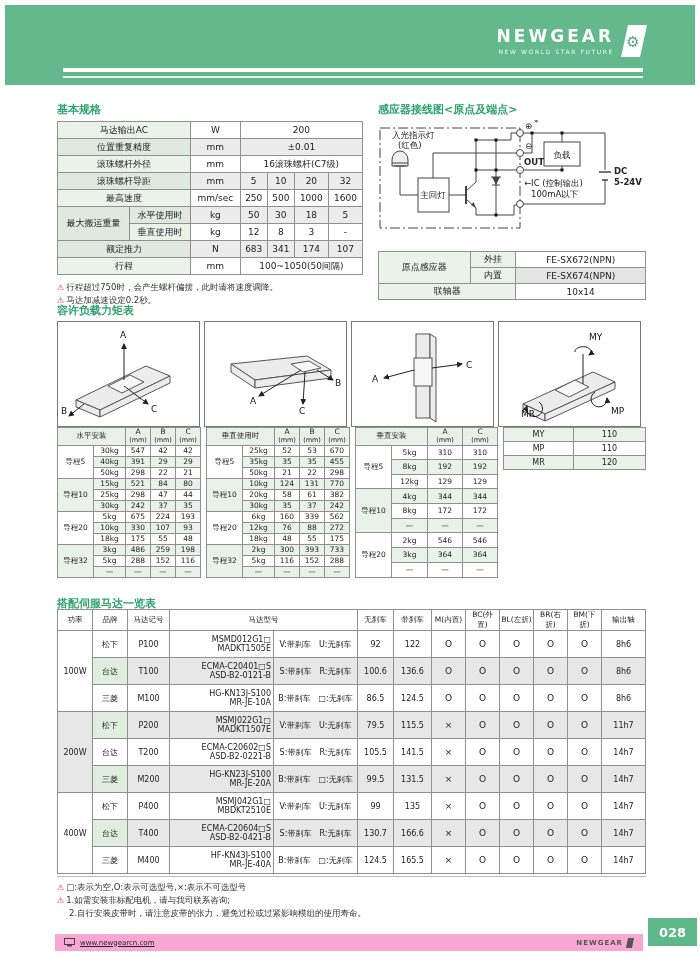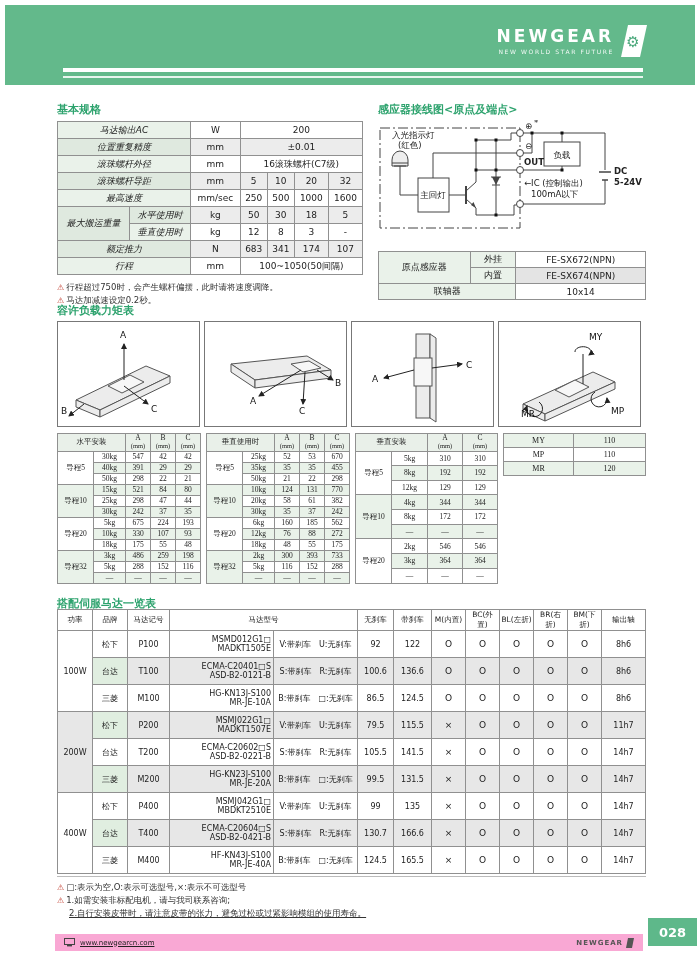--- a/index.html
+++ b/index.html
@@ -17,41 +17,41 @@
 
   
   .sec-title{font-size:11px;font-weight:bold;color:#2ea36e;line-height:1;}
   table{border-collapse:collapse;}
   td,th{border:1px solid #909090;text-align:center;padding:0 2px;font-weight:normal;}
 
   
   .sec-basic{position:absolute;left:57px;top:104px;width:306px;}
   .basic-table{width:306px;font-size:9px;margin-top:6px;border:1.5px solid #555;}
   .basic-table td{height:16px;}
-  .basic-table .lbl{background:#eaf2ea;font-style:italic;}
+  .basic-table .lbl{background:#eaf2ea;}
   .basic-table tr.alt .lbl{background:#dfe9df;}
   .basic-table tr.alt .unit,.basic-table tr.alt .val{background:#ececec;}
   .notes{margin-top:6px;font-size:8.5px;line-height:1.55;color:#333;}
   .warn{color:#c0392b;font-size:8px;margin-right:2px;}
 
   
   .sec-sensor{position:absolute;left:378px;top:104px;width:290px;}
   .wiring{margin-top:5px;}
   .wiring text{font-size:8.5px;fill:#222;}
   .sensor-table{width:268px;font-size:9px;margin-top:7px;border:1.5px solid #555;}
   .sensor-table td{height:15px;}
   .sensor-table .lbl{background:#eaf2ea;}
   .sensor-table .shade{background:#e4e4e4;}
 
   
   .sec-load{position:absolute;left:57px;top:305px;width:589px;}
   .boxes{display:flex;gap:4px;margin-top:5px;}
   .box{width:143px;height:106px;border:1px solid #777;background:#fff;box-sizing:border-box;}
   .box svg text{font-size:9px;fill:#111;}
-  .tables-row{display:flex;gap:5px;margin-top:6px;align-items:flex-start;font-family:Liberation Serif, serif;}
+  .tables-row{display:flex;gap:5px;align-items:flex-start;}
   .mtab{font-size:7.5px;border:1.5px solid #555;}
   .mtab th{height:16px;background:#e9f0e9;line-height:1.1;}
   .mtab th .u{font-size:6.5px;}
   .mtab td{height:10px;}
   .mtab tbody tr.alt td{background:#e9f2e9;}
   .mtab td.lead{background:#fff;}
   .mtab tr.gsep td{border-top:1.4px solid #666;}
   .momtab{font-size:8px;border:1.5px solid #555;}
   .momtab td{height:13px;}
   .momtab tr.alt td{background:#e9f2e9;}
@@ -62,21 +62,21 @@
   .motor-table th{height:15px;background:#fff;font-size:7.5px;padding:0 1px;}
   .motor-table td{height:26px;}
   .motor-table tr.alt td{background:#e7e7e7;}
   .motor-table tr.alt td.brand{background:#e0eee0;}
   .motor-table tr.gsep td{border-top:1.4px solid #555;}
   .motor-table .ml{text-align:right;padding-left:7px;}
   .motor-table .sym{font-size:9px;}
 
   
   .footnotes{position:absolute;left:57px;top:876px;width:589px;font-size:8.5px;line-height:1.5;color:#333;border-top:1px solid #bbb;padding-top:4px;}
-  .footnotes .indent{padding-left:12px;text-decoration:underline;}
+  .footnotes .indent{padding-left:12px;}
   .footbar{position:absolute;left:55px;top:934px;width:588px;height:17px;background:#f9a8d4;display:flex;align-items:center;padding:0 9px;box-sizing:border-box;gap:5px;}
   .weblink{font-size:7px;color:#222;text-decoration:underline;cursor:pointer;}
   .fbrand{margin-left:auto;display:flex;align-items:center;gap:3px;}
   .fbrand .b{font-size:7px;font-weight:bold;letter-spacing:1px;color:#555;}
   .pagebox{position:absolute;left:648px;top:918px;width:49px;height:28px;background:#5eb88a;color:#fff;font-size:13px;font-weight:bold;display:flex;align-items:center;justify-content:center;}
 </style>
 </head>
 <body>
 
 <div class="page">
@@ -497,21 +497,21 @@
               <tr class="alt">
                 <td>30kg</td>
                 <td>35</td>
                 <td>37</td>
                 <td>242</td>
               </tr>
               <tr class="gsep">
                 <td class="lead" rowspan="3">导程20</td>
                 <td>6kg</td>
                 <td>160</td>
-                <td>185</td>
+                <td>339</td>
                 <td>562</td>
               </tr>
               <tr class="alt">
                 <td>12kg</td>
                 <td>76</td>
                 <td>88</td>
                 <td>272</td>
               </tr>
               <tr>
                 <td>18kg</td>

